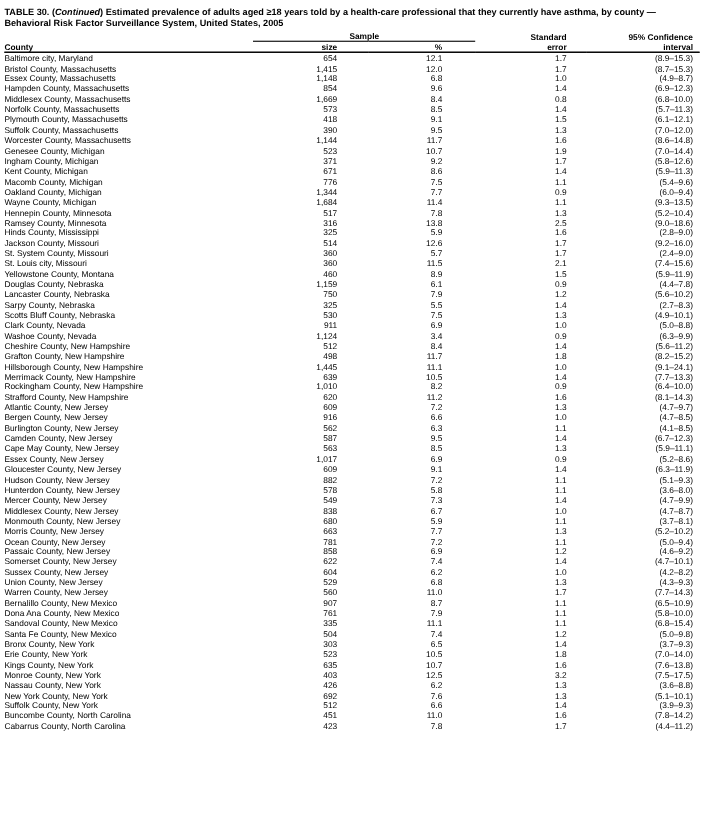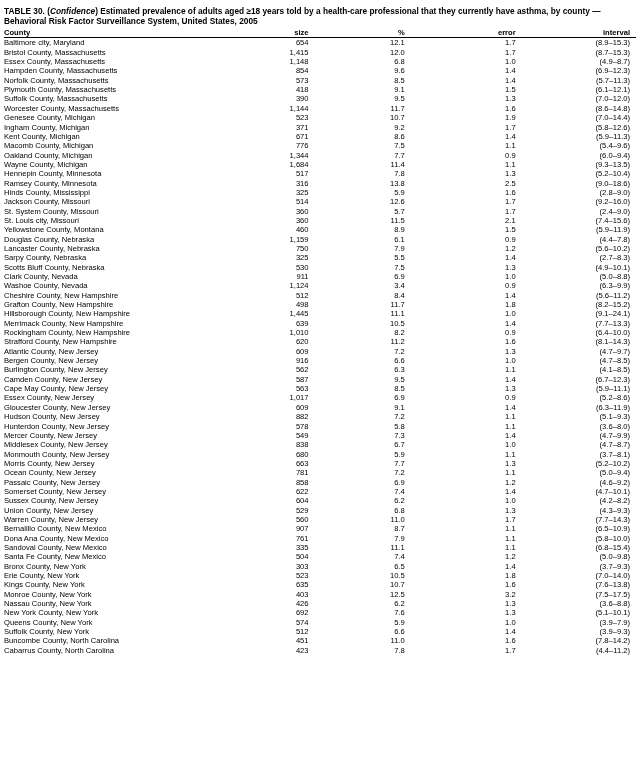--- a/index.html
+++ b/index.html
@@ -65,25 +65,31 @@
     font-size: 7.6px;
     white-space: nowrap;
   }
 </style>
 </head>
 <body>
 
 <div class="page">
 
   <div class="title">
-    <span>TABLE 30. (</span><span class="ital">Confidence</span><span>) Estimated prevalence of adults aged </span><span>≥18</span><span> years told by a health-care professional that they currently have asthma, by county — Behavioral Risk Factor Surveillance System, United States, 2005</span>
+    <span>TABLE 30. (</span><span class="ital">Continued</span><span>) Estimated prevalence of adults aged </span><span>≥18</span><span> years told by a health-care professional that they currently have asthma, by county — Behavioral Risk Factor Surveillance System, United States, 2005</span>
   </div>
 
   <table class="data">
     <thead>
+      <tr>
+        <th class="c-county"></th>
+        <th class="hdr-group grouprule" colspan="2" style="text-align:center;padding-right:0">Sample</th>
+        <th class="hdr-sub c-err">Standard</th>
+        <th class="hdr-sub c-ci">95% Confidence</th>
+      </tr>
       <tr class="rule-bottom">
         <th class="c-county hdr-sub">County</th>
         <th class="c-size hdr-sub">size</th>
         <th class="c-pct hdr-sub">%</th>
         <th class="c-err hdr-sub">error</th>
         <th class="c-ci hdr-sub">interval</th>
       </tr>
     </thead>
     <tbody id="tbody">
         <tr class="datarow">
@@ -108,20 +114,27 @@
           <td class="c-ci">(4.9–8.7)</td>
         </tr>
         <tr class="datarow">
           <td class="c-county">Hampden County, Massachusetts</td>
           <td class="c-size">854</td>
           <td class="c-pct">9.6</td>
           <td class="c-err">1.4</td>
           <td class="c-ci">(6.9–12.3)</td>
         </tr>
         <tr class="datarow">
+          <td class="c-county">Middlesex County, Massachusetts</td>
+          <td class="c-size">1,669</td>
+          <td class="c-pct">8.4</td>
+          <td class="c-err">0.8</td>
+          <td class="c-ci">(6.8–10.0)</td>
+        </tr>
+        <tr class="datarow">
           <td class="c-county">Norfolk County, Massachusetts</td>
           <td class="c-size">573</td>
           <td class="c-pct">8.5</td>
           <td class="c-err">1.4</td>
           <td class="c-ci">(5.7–11.3)</td>
         </tr>
         <tr class="datarow">
           <td class="c-county">Plymouth County, Massachusetts</td>
           <td class="c-size">418</td>
           <td class="c-pct">9.1</td>
@@ -512,27 +525,20 @@
           <td class="c-pct">6.2</td>
           <td class="c-err">1.3</td>
           <td class="c-ci">(3.6–8.8)</td>
         </tr>
         <tr class="datarow">
           <td class="c-county">New York County, New York</td>
           <td class="c-size">692</td>
           <td class="c-pct">7.6</td>
           <td class="c-err">1.3</td>
           <td class="c-ci">(5.1–10.1)</td>
-        </tr>
-        <tr class="datarow">
-          <td class="c-county">Queens County, New York</td>
-          <td class="c-size">574</td>
-          <td class="c-pct">5.9</td>
-          <td class="c-err">1.0</td>
-          <td class="c-ci">(3.9–7.9)</td>
         </tr>
         <tr class="datarow">
           <td class="c-county">Suffolk County, New York</td>
           <td class="c-size">512</td>
           <td class="c-pct">6.6</td>
           <td class="c-err">1.4</td>
           <td class="c-ci">(3.9–9.3)</td>
         </tr>
         <tr class="datarow">
           <td class="c-county">Buncombe County, North Carolina</td>

